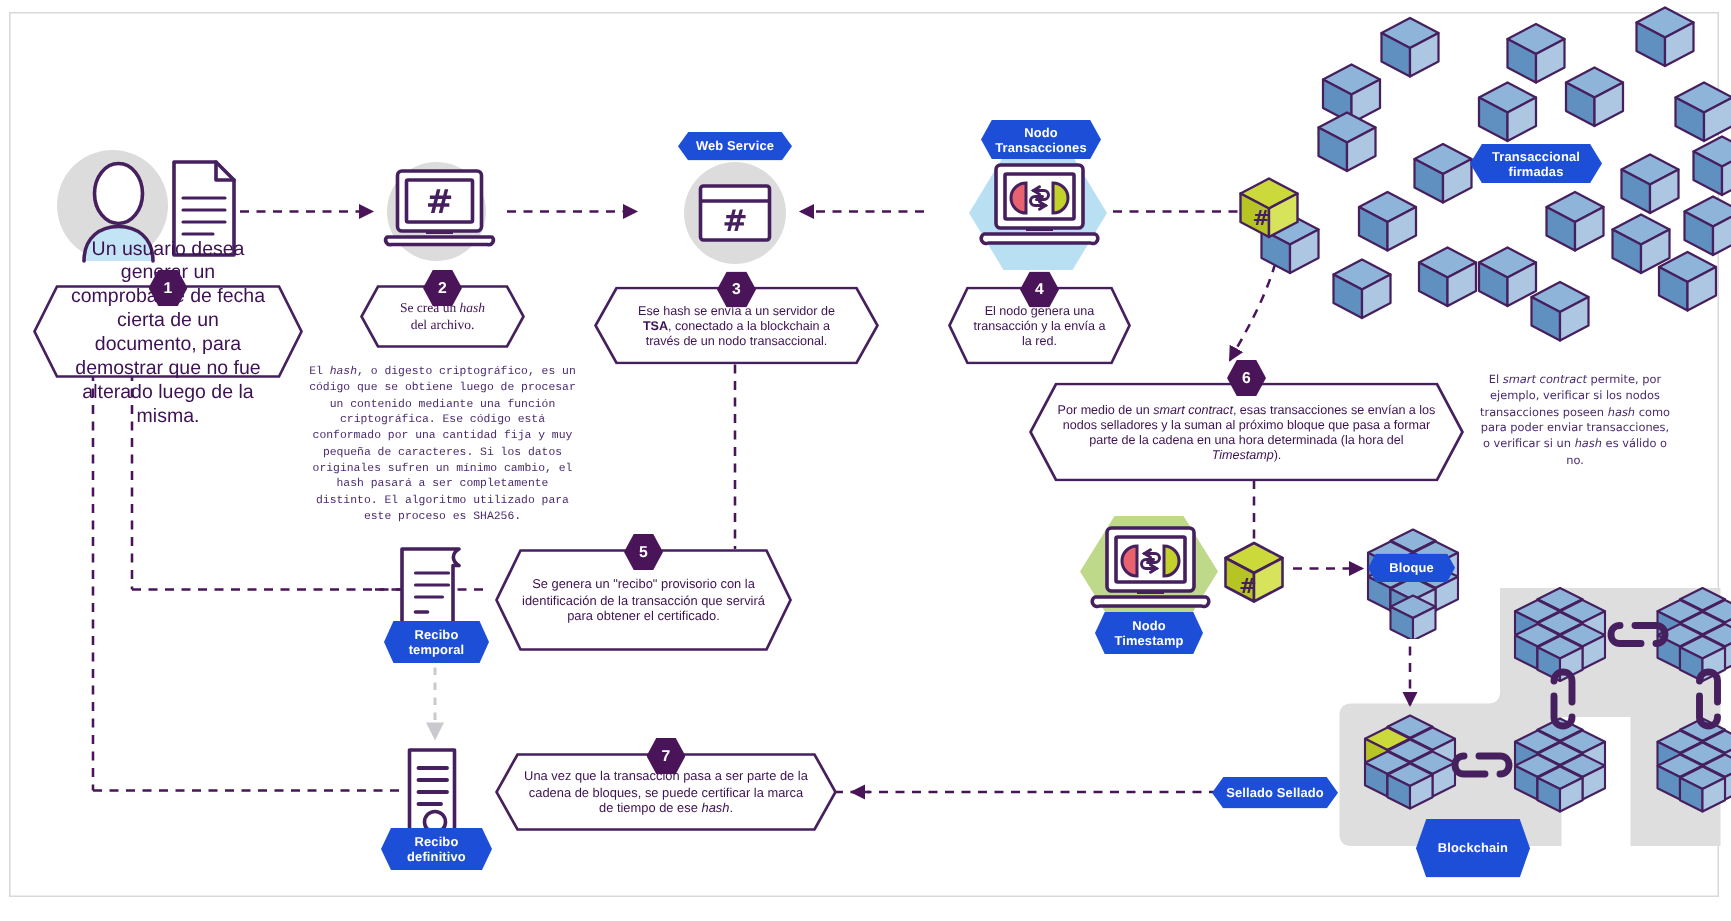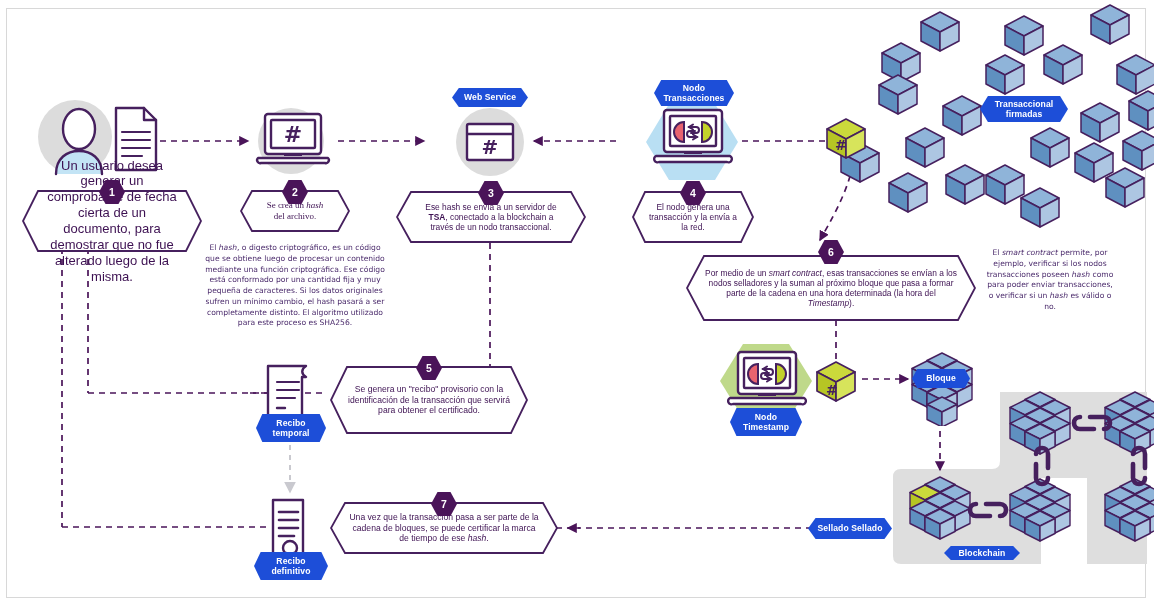--- a/index.html
+++ b/index.html
@@ -257,21 +257,21 @@
     </svg>
     <div class="hextext" style="font-size:9px; padding:0 12px;font-family:Liberation Serif, serif;">
       <span>Se crea un <i>hash</i><br>del archivo.</span>
     </div>
   </div>
   <div class="step-badge" style="left:282px; top:180px;">
     <div class="bg"></div>
       <span>2</span>
   </div>
 
-  <div class="note" style="left:202px; top:243px; width:186px;">
+  <div class="note" style="left:202px; top:243px; width:186px;font-family:Liberation Mono, monospace;">
     El <i>hash</i>, o digesto criptográfico, es un código que se obtiene luego de procesar un contenido mediante una función criptográfica. Ese código está conformado por una cantidad fija y muy pequeña de caracteres. Si los datos originales sufren un mínimo cambio, el hash pasará a ser completamente distinto. El algoritmo utilizado para este proceso es SHA256.
   </div>
 
   <div class="grayblob" style="left:456px; top:108px; width:68px; height:68px;"></div>
   <svg class="icon-wrap" style="left:456px; top:108px; width:68px; height:68px;" viewBox="0 0 68 68">
     <g stroke="#46205e" stroke-width="2.4" fill="#ffffff" stroke-linejoin="round">
       <rect x="11" y="16" width="46" height="36" rx="2"></rect>
       <line x1="11" y1="26" x2="57" y2="26"></line>
       <line x1="13" y1="21" x2="55" y2="21" stroke-width="3" stroke="#ffffff"></line>
     </g>
@@ -538,17 +538,17 @@
         <use href="#chainlink" x="1092" y="421"></use>
       </g>
     <g>
         <use href="#chainlinkv" x="1040" y="466"></use>
       </g>
     <g>
         <use href="#chainlinkv" x="1137" y="466"></use>
       </g>
   </svg>
 
-  <div class="tag" style="left:944px; top:546px; width:76px; height:14px;">
+  <div class="tag" style="left:944px; top:546px; width:76px; height:39px;">
     <span>Blockchain</span>
   </div>
 
 </div>
 
 </body></html>

